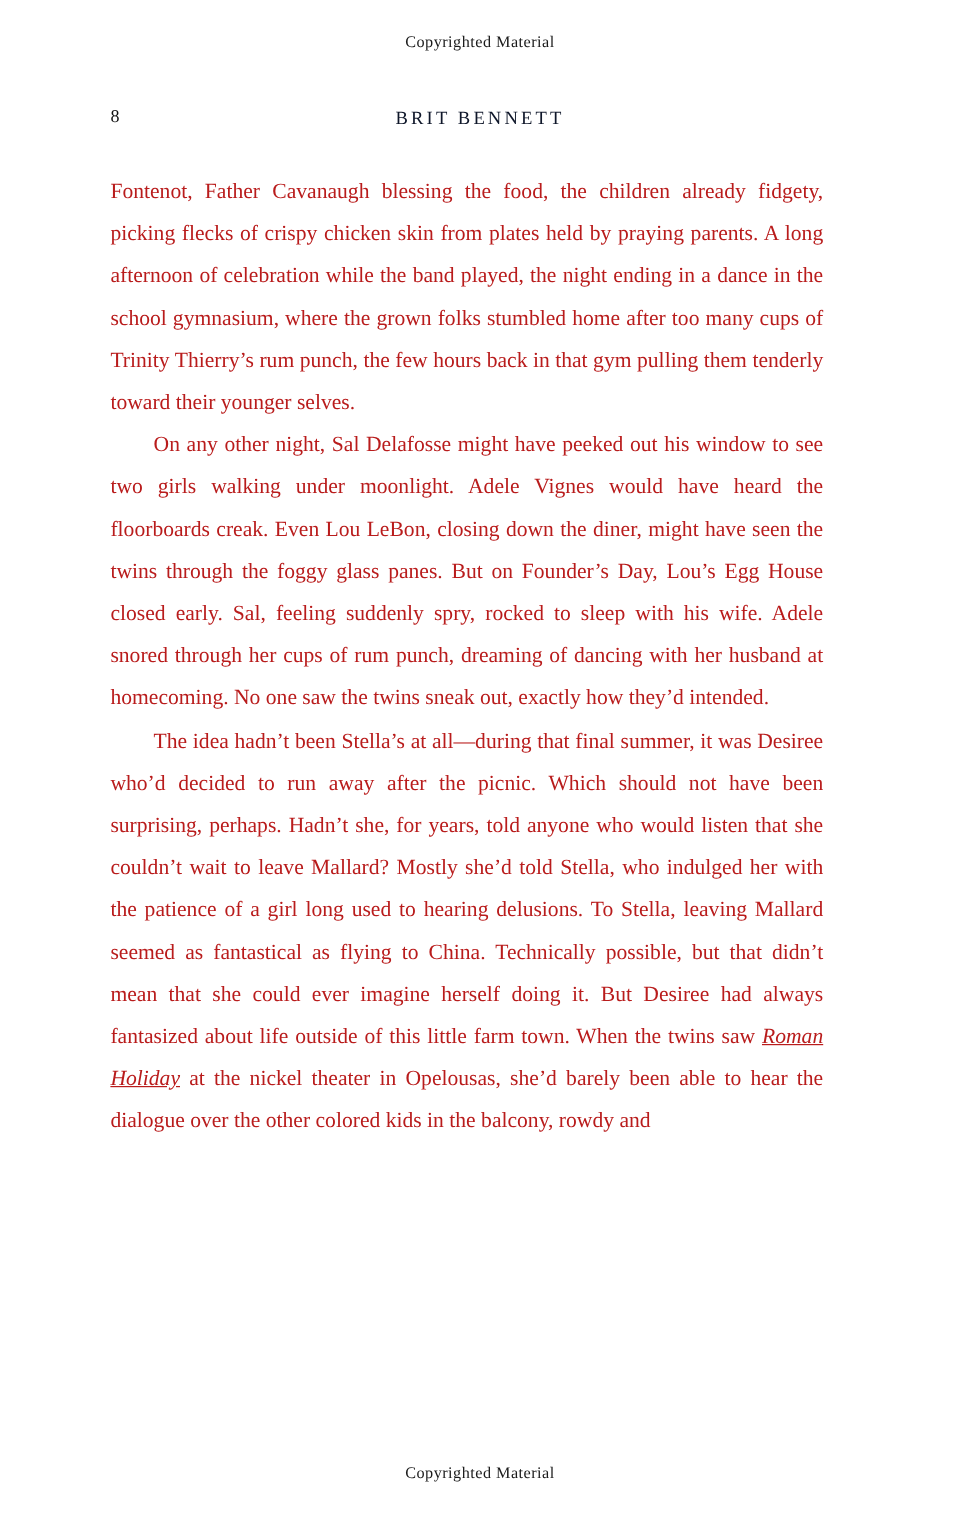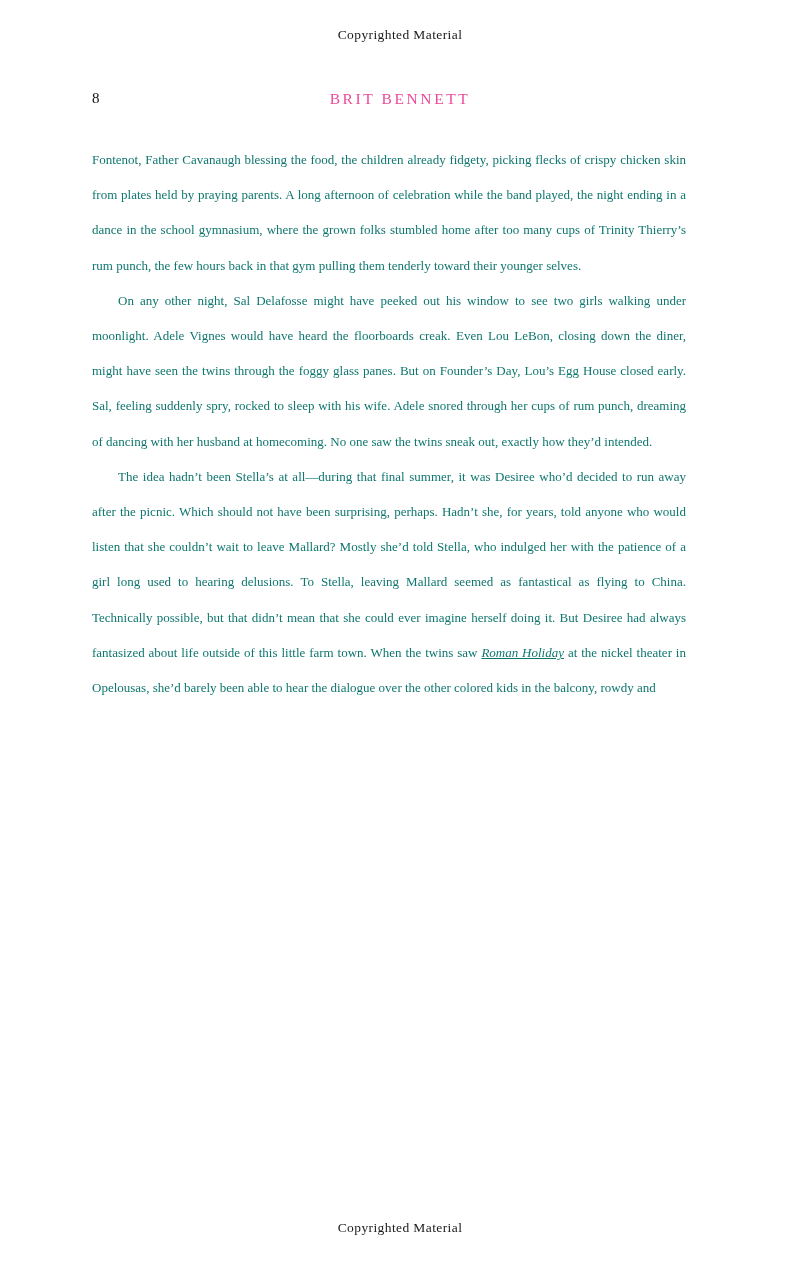--- a/index.html
+++ b/index.html
@@ -51,34 +51,34 @@
   }
   .book-title {
     position: absolute;
     left: 0;
     right: 0;
     top: 0;
     text-align: center;
     font-family: "Liberation Serif", serif;
     font-size: 15.5px;
     letter-spacing: 2.6px;
-    color: #ec4899;
+    color: #0f172a;
   }
 
   .body-text {
     position: absolute;
     top: 142px;
     left: 92px;
     width: 594px;
     font-family: "Liberation Serif", serif;
-    font-size: 13px;
+    font-size: 18px;
     line-height: 35.2px;
     text-align: justify;
     text-justify: inter-word;
-    color: #0f766e;
+    color: #b91c1c;
     hyphens: manual;
   }
   .body-text p {
     margin: 0;
   }
   .body-text p + p {
     text-indent: 2.0em;
   }
   .body-text em {
     font-style: italic;

